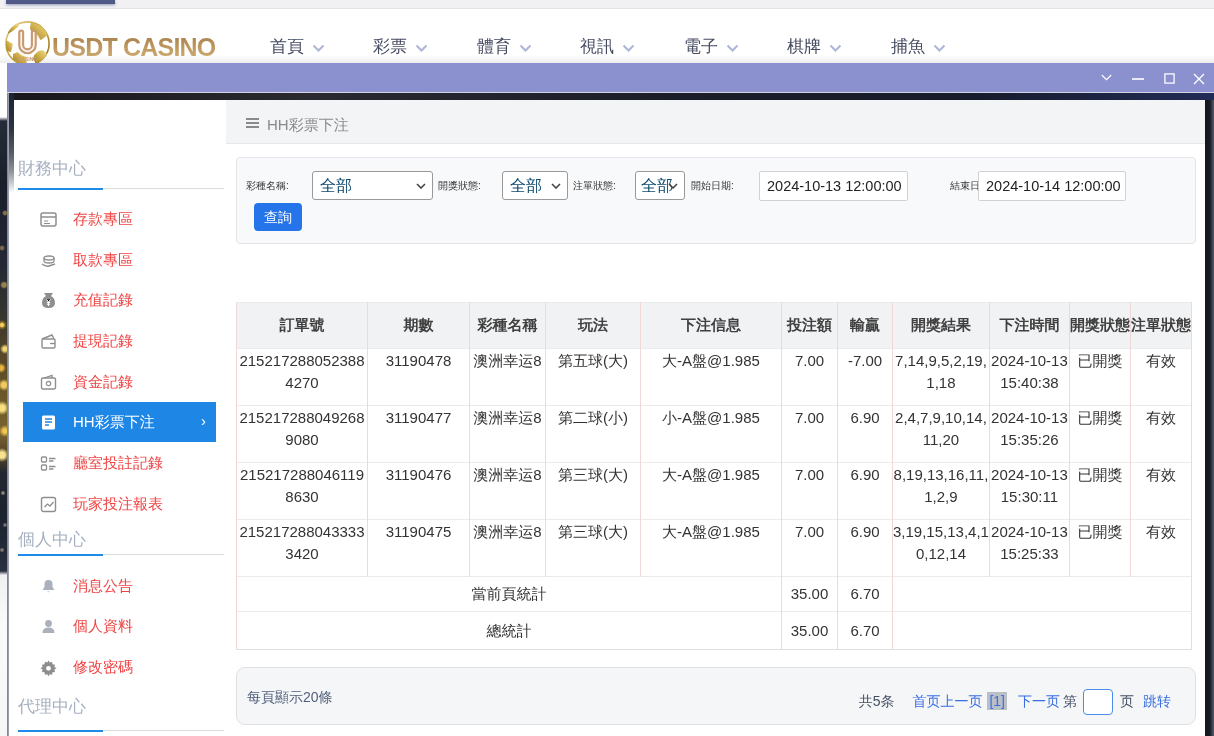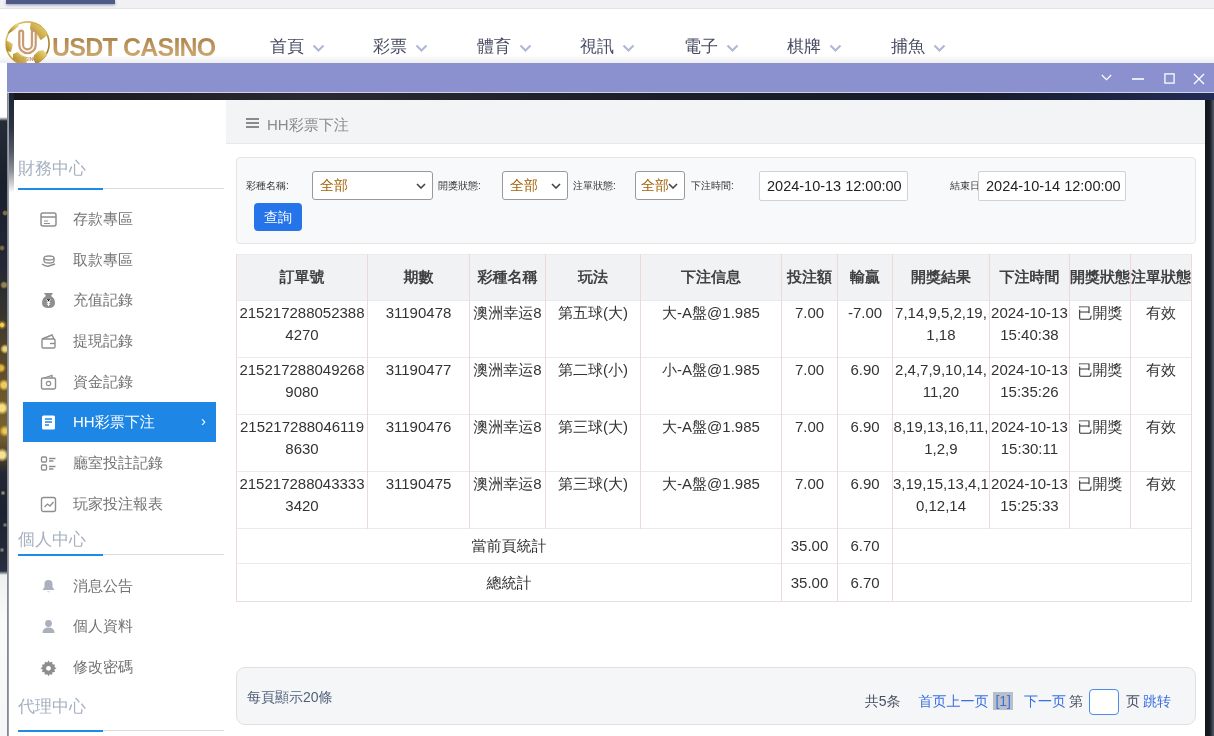--- a/index.html
+++ b/index.html
@@ -54,50 +54,50 @@
 
   
   #sidebar { left:14px; top:100px; width:212px; height:636px; background:#fff; }
   #sbhead { left:0; top:0; width:212px; height:46px; overflow:hidden;
       background:linear-gradient(115deg,rgba(255,255,255,.16) 0%,rgba(255,255,255,.05) 40%,rgba(255,255,255,0) 41%),linear-gradient(160deg,#53bdf4 0%,#2da1ea 45%,#1384dc 100%); }
   #sbhead .t1 { position:absolute; left:11px; top:7px; font-size:20px; color:#fff; }
   #sbhead .t2 { position:absolute; left:11px; top:31px; font-size:7.5px; color:#fff; letter-spacing:0.3px; font-weight:bold; }
   .cat { left:4px; font-size:17px; color:#a6b0c0; }
   .uline { left:4px; width:206px; height:1px; background:#dcdcdc; }
   .uline i { position:absolute; left:0; top:0; width:85px; height:2px; background:#1d8ce8; display:block; }
-  .mi { left:9px; width:193px; height:40px; line-height:40px; font-size:15px; color:#737373; }
+  .mi { left:9px; width:193px; height:40px; line-height:40px; font-size:15px; color:#ef4444; }
   .mi .ic { position:absolute; left:17px; top:11.5px; width:17px; height:17px; color:#8e8e8e; }
   .mi .tx { position:absolute; left:50px; top:0; }
   .mi.active { background:#1e87e6; color:#fff; }
   .mi.active .ic { color:#fff; }
   .mi.active .ar { position:absolute; right:10px; top:-1px; color:#fff; font-size:15px; }
 
   
   #main { left:226px; top:100px; width:979px; height:636px; background:#fff; }
   #crumb { left:226px; top:100px; width:979px; height:44px; background:#f3f4f6; border-bottom:1px solid #e8e8ea; }
   #crumb .burger { position:absolute; left:20px; top:18px; width:13px; height:10px; }
   #crumb .burger i { display:block; height:2px; background:#8a8a8a; margin-bottom:2px; }
   #crumb .bt { position:absolute; left:41px; top:16px; font-size:15px; color:#8a8a8a; }
 
   
   #filter { left:236px; top:157px; width:960px; height:87px; background:#f8f9fb; border:1px solid #e4e4e8; border-radius:4px; }
   .flabel { top:176px; font-size:10px; color:#333; line-height:20px; }
-  .fsel { top:171px; height:29px; background:#fff; border:1px solid #999; border-radius:3px; font-size:14px; color:#a16207; line-height:27px; padding-left:7px; white-space:nowrap; }
+  .fsel { top:171px; height:29px; background:#fff; border:1px solid #999; border-radius:3px; font-size:16px; color:#0c4a6e; line-height:27px; padding-left:7px; white-space:nowrap; }
   .fsel svg { position:absolute; right:6px; top:11px; }
   .finput { top:171px; height:30px; background:#fff; border:1px solid #d2d2d6; border-radius:2px; font-size:14.5px; color:#222; line-height:28px; padding-left:7px; white-space:nowrap; overflow:hidden; }
   #qbtn { left:254px; top:203px; width:48px; height:28px; background:#2674e9; border-radius:4px; color:#fff; font-size:14px; text-align:center; line-height:28px; }
 
   
   #tbl { left:236px; top:254px; border-collapse:collapse; table-layout:fixed; background:#fff; }
   #tbl th { background:#f1f2f4; font-size:15px; font-weight:bold; color:#404040; height:45px; }
   #tbl td { font-size:15px; color:#333; text-align:center; line-height:21.5px; }
   #tbl tr.dr td { vertical-align:top; padding-top:1px; }
   #tbl th, #tbl td { border-left:1px solid #f0d8d8; border-right:1px solid #f0d8d8; padding:0; }
   #tbl tr { border-top:1px solid #ebebeb; }
-  #tbl { border:1px solid #e0e0e0; border-radius:12px; }
+  #tbl { border:1px solid #e0e0e0; border-radius:12px;margin-top:48px; }
   #tbl tr.dr { height:57px; }
   #tbl tr.sr1 { height:35px; } #tbl tr.sr2 { height:38px; }
 
   
   #pager { left:236px; top:667px; width:960px; height:58px; background:#f5f6f8; border:1px solid #e0e0e4; border-radius:9px; }
   #pager .lt { position:absolute; left:10px; top:21px; font-size:14px; color:#51607a; }
   #pager .rt { position:absolute; right:24px; top:21px; font-size:14px; color:#454f63; }
   #pager .rt a { color:#3a6fe0; text-decoration:none; }
   #pager .cur { background:#b9bec7; color:#3a6fe0; padding:1px 2px; }
   #pager .pin { display:inline-block; width:30px; height:26px; margin:0 4px; border:1px solid #4a8ce8; border-radius:4px; background:#fff; vertical-align:middle; }
@@ -296,21 +296,21 @@
       <path d="M1 1 L5 5 L9 1" fill="none" stroke="#444" stroke-width="1.6"></path>
     </svg></div>
   <div class="abs flabel" style="left:438px;">開獎狀態:</div>
   <div class="abs fsel" style="left:502px;width:66px;">全部<svg width="10" height="6" viewBox="0 0 10 6">
       <path d="M1 1 L5 5 L9 1" fill="none" stroke="#444" stroke-width="1.6"></path>
     </svg></div>
   <div class="abs flabel" style="left:573px;">注單狀態:</div>
   <div class="abs fsel" style="left:635px;width:50px;padding-left:5px;">全部<svg width="10" height="6" viewBox="0 0 10 6">
       <path d="M1 1 L5 5 L9 1" fill="none" stroke="#444" stroke-width="1.6"></path>
     </svg></div>
-  <div class="abs flabel" style="left:691px;">下注時間:</div>
+  <div class="abs flabel" style="left:691px;">開始日期:</div>
   <div class="abs finput" style="left:759px;width:149px;">2024-10-13 12:00:00</div>
   <div class="abs flabel" style="left:913px;margin-left:37px;">結束日期:</div>
   <div class="abs finput" style="left:978px;width:148px;">2024-10-14 12:00:00</div>
   <div class="abs" id="qbtn">查詢</div>
 
   <table class="abs" id="tbl">
     <colgroup>
       <col style="width:131px">
       <col style="width:102px">
       <col style="width:76px">
@@ -399,14 +399,14 @@
         <td colspan="5">總統計</td>
         <td>35.00</td>
         <td>6.70</td>
         <td colspan="4" style="border-right:none;"></td>
       </tr>
   </tbody>
   </table>
 
   <div class="abs" id="pager">
     <span class="lt">每頁顯示20條</span>
-    <span class="rt">共5条<a style="margin-left:18px">首页</a><a style="">上一页</a><span class="cur" style="margin-left:5px">[1]</span><a style="margin-left:11px">下一页</a><span style="margin-left:3px">第</span><span class="pin" style="margin-left:6px"></span><span style="margin-left:3px">页</span><a style="margin-left:3px">跳转</a></span>
+    <span class="rt">共5条<a style="margin-left:18px">首页</a><a style="">上一页</a><span class="cur" style="margin-left:5px">[1]</span><a style="margin-left:11px">下一页</a><span style="margin-left:3px">第</span><span class="pin" style="margin-left:6px"></span><span style="margin-left:3px">页</span><a style="margin-left:9px">跳转</a></span>
   </div>
 
 </body></html>

